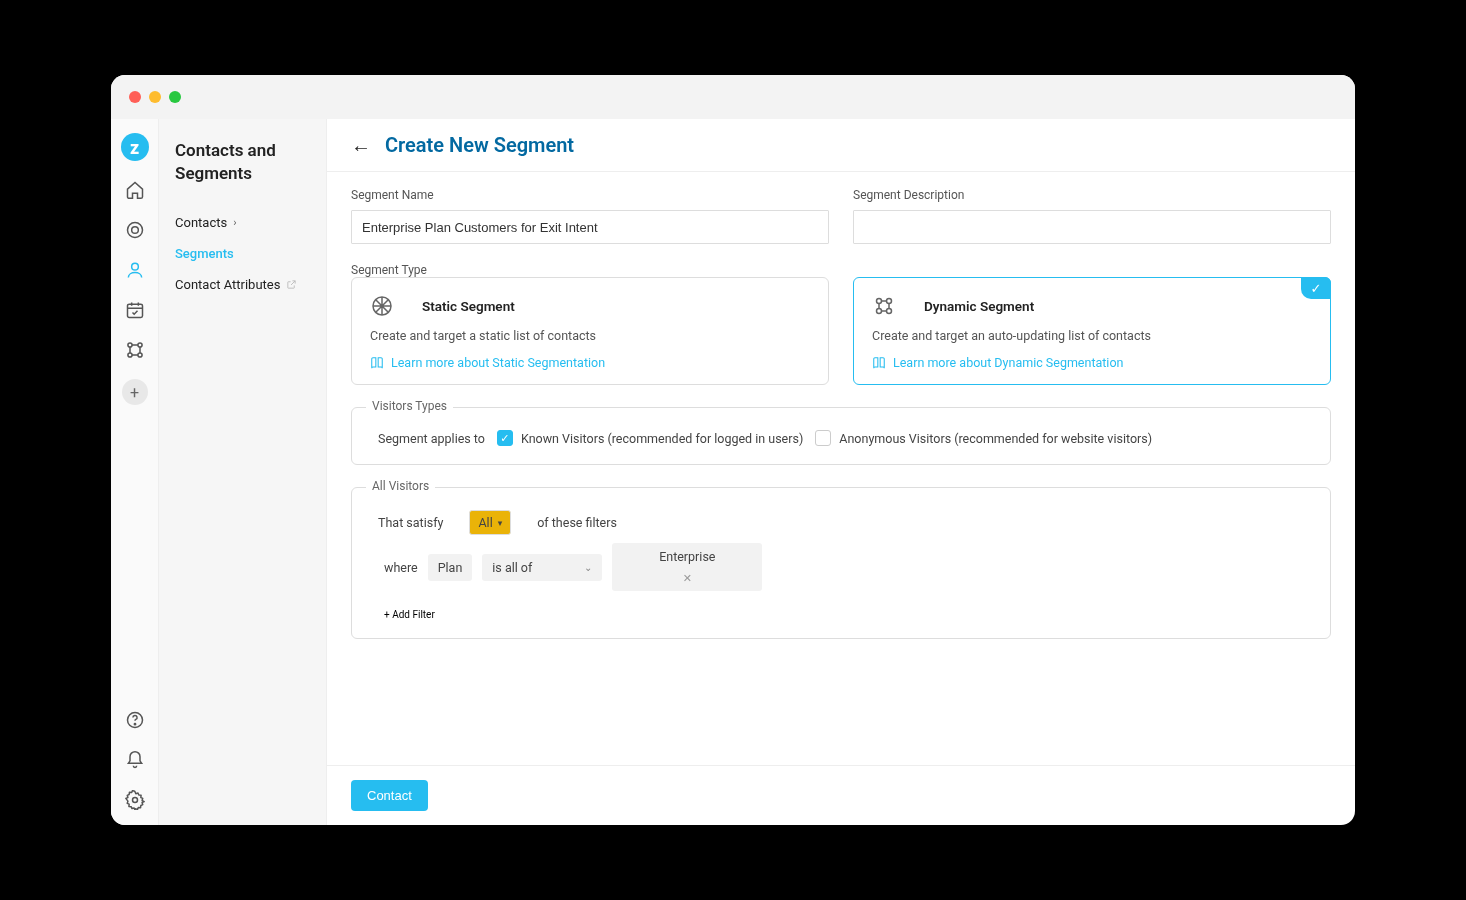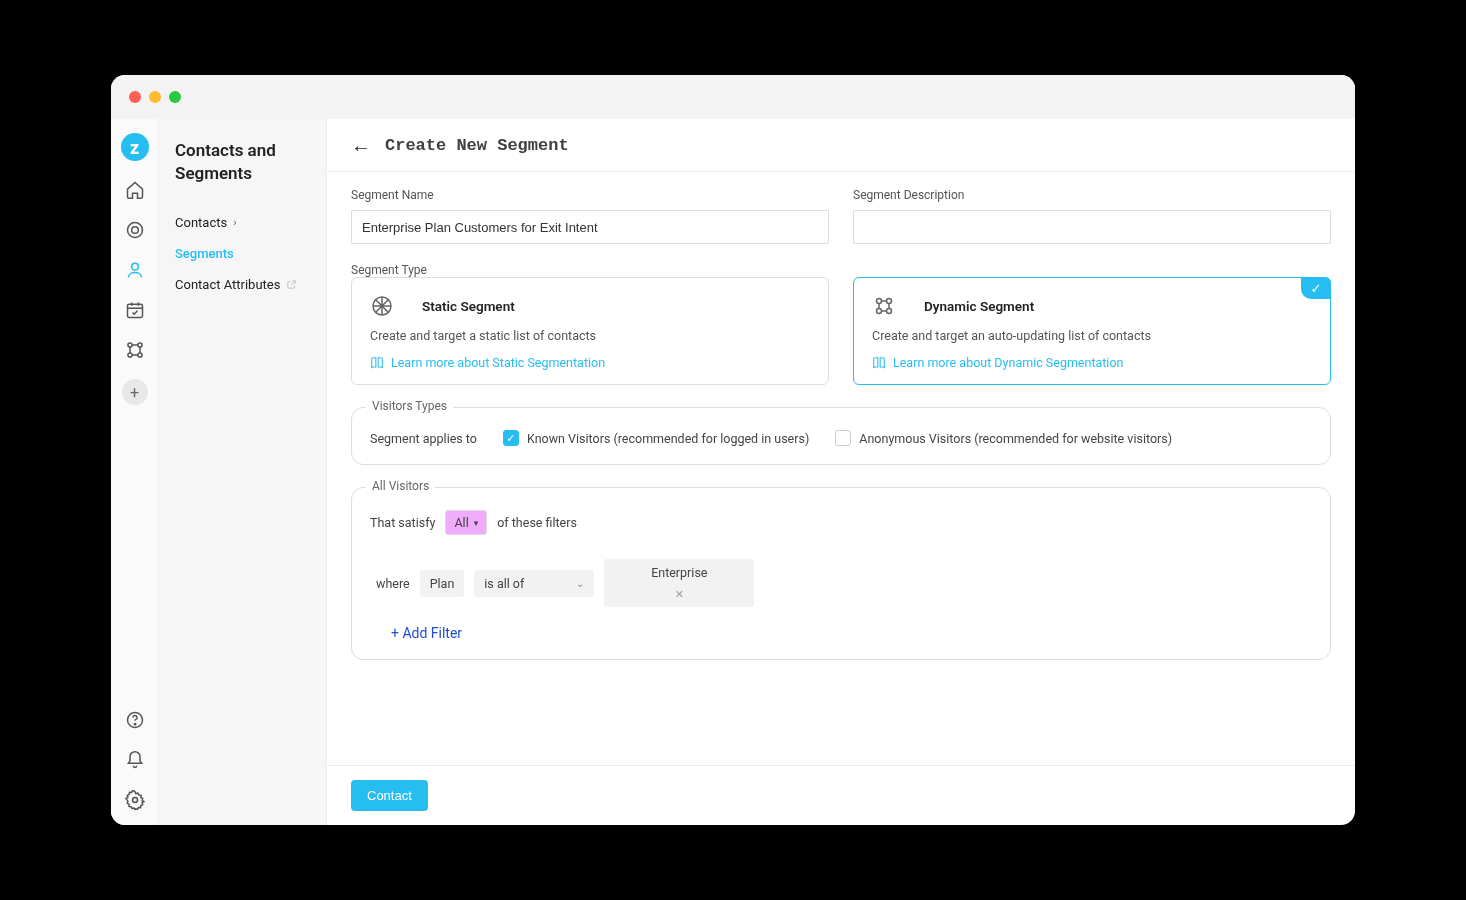--- a/index.html
+++ b/index.html
@@ -112,21 +112,21 @@
   min-height: 0;
 }
 .main-header {
   display: flex;
   align-items: center;
   gap: 14px;
   padding: 14px 24px;
   border-bottom: 1px solid #eee;
 }
 .back-arrow { font-size: 20px; cursor: pointer; color: #222; }
-.main-header h1 { font-size: 17px; font-weight: 600; color: #404040; font-family: Liberation Mono, monospace; }
+.main-header h1 { font-size: 20px; font-weight: 600; color: #0369a1; }
 
 .main-scroll {
   flex: 1;
   overflow-y: auto;
   padding: 16px 24px 4px;
 }
 
 .row { display: flex; gap: 24px; margin-bottom: 18px; }
 .col { flex: 1; display: flex; flex-direction: column; }
 .field-label {
@@ -175,82 +175,81 @@
 }
 .type-title { font-size: 13.5px; font-weight: 600; color: #222; }
 .type-desc { font-size: 12.5px; color: #555; margin-bottom: 12px; }
 .learn-link {
   display: flex; align-items: center; gap: 7px;
   font-size: 12.5px; color: #26bdf0; cursor: pointer;
 }
 
 .fieldset {
   border: 1px solid #ddd;
-  border-radius: 12px;
-  padding: 22px 18px 18px;
+  border-radius: 6px;
+  padding: 22px 26px 18px;
   margin-bottom: 22px;
   position: relative;
 }
 .fieldset .legend {
   position: absolute;
   top: -9px; left: 14px;
   background: #fff;
   padding: 0 6px;
   font-size: 12px;
   color: #666;
 }
 
 .visitor-row {
-  display: flex; align-items: center; gap: 26px;
+  display: flex; align-items: center; gap: 12px;
   font-size: 12.5px; color: #444;
 }
 .chk {
   width: 16px; height: 16px;
   border: 1.5px solid #ccc;
   border-radius: 3px;
   display: inline-flex; align-items: center; justify-content: center;
   cursor: pointer;
   flex-shrink: 0;
 }
 .chk.checked { background: #26bdf0; border-color: #26bdf0; color: #fff; font-size: 11px; }
 .chk-wrap { display: flex; align-items: center; gap: 8px; cursor: pointer; }
 
 .filter-sentence {
-  display: flex; align-items: center; gap: 10px;
-  font-size: 12.5px; color: #444; margin-bottom: 24px;
+  display: flex; align-items: center; gap: 26px;
+  font-size: 12.5px; color: #444; margin-bottom: 8px;
 }
 .pill-select {
   border: 1px solid #ddd; border-radius: 3px;
   padding: 4px 8px;
   display: inline-flex; align-items: center; gap: 5px;
   cursor: pointer;
-  background: #f0abfc;
+  background: #eab308;
 }
 
 .filter-row {
   display: flex; align-items: center; gap: 10px;
   font-size: 12.5px; color: #444;
   margin-bottom: 18px;
   padding-left: 6px;
 }
 .chip {
   background: #f2f2f2;
   border-radius: 3px;
   padding: 6px 10px;
   display: inline-flex; align-items: center; gap: 8px;
 }
 .chip .caret { color: #888; font-size: 10px; }
 .chip .x { color: #999; cursor: pointer; font-size: 11px; }
 .chip.wide { min-width: 120px; justify-content: space-between; }
 .chip.wider { min-width: 150px; flex-direction: column; }
 
 .add-filter {
-  color: #1d4ed8; font-size: 14px; cursor: pointer;
+  color: #000000; font-size: 10px; cursor: pointer;
   padding-left: 6px;
-  margin-left: 15px;
 }
 
 .footer {
   border-top: 1px solid #eee;
   padding: 14px 24px;
   display: flex;
   align-items: center;
 }
 .btn-primary {
   background: #26bdf0;

